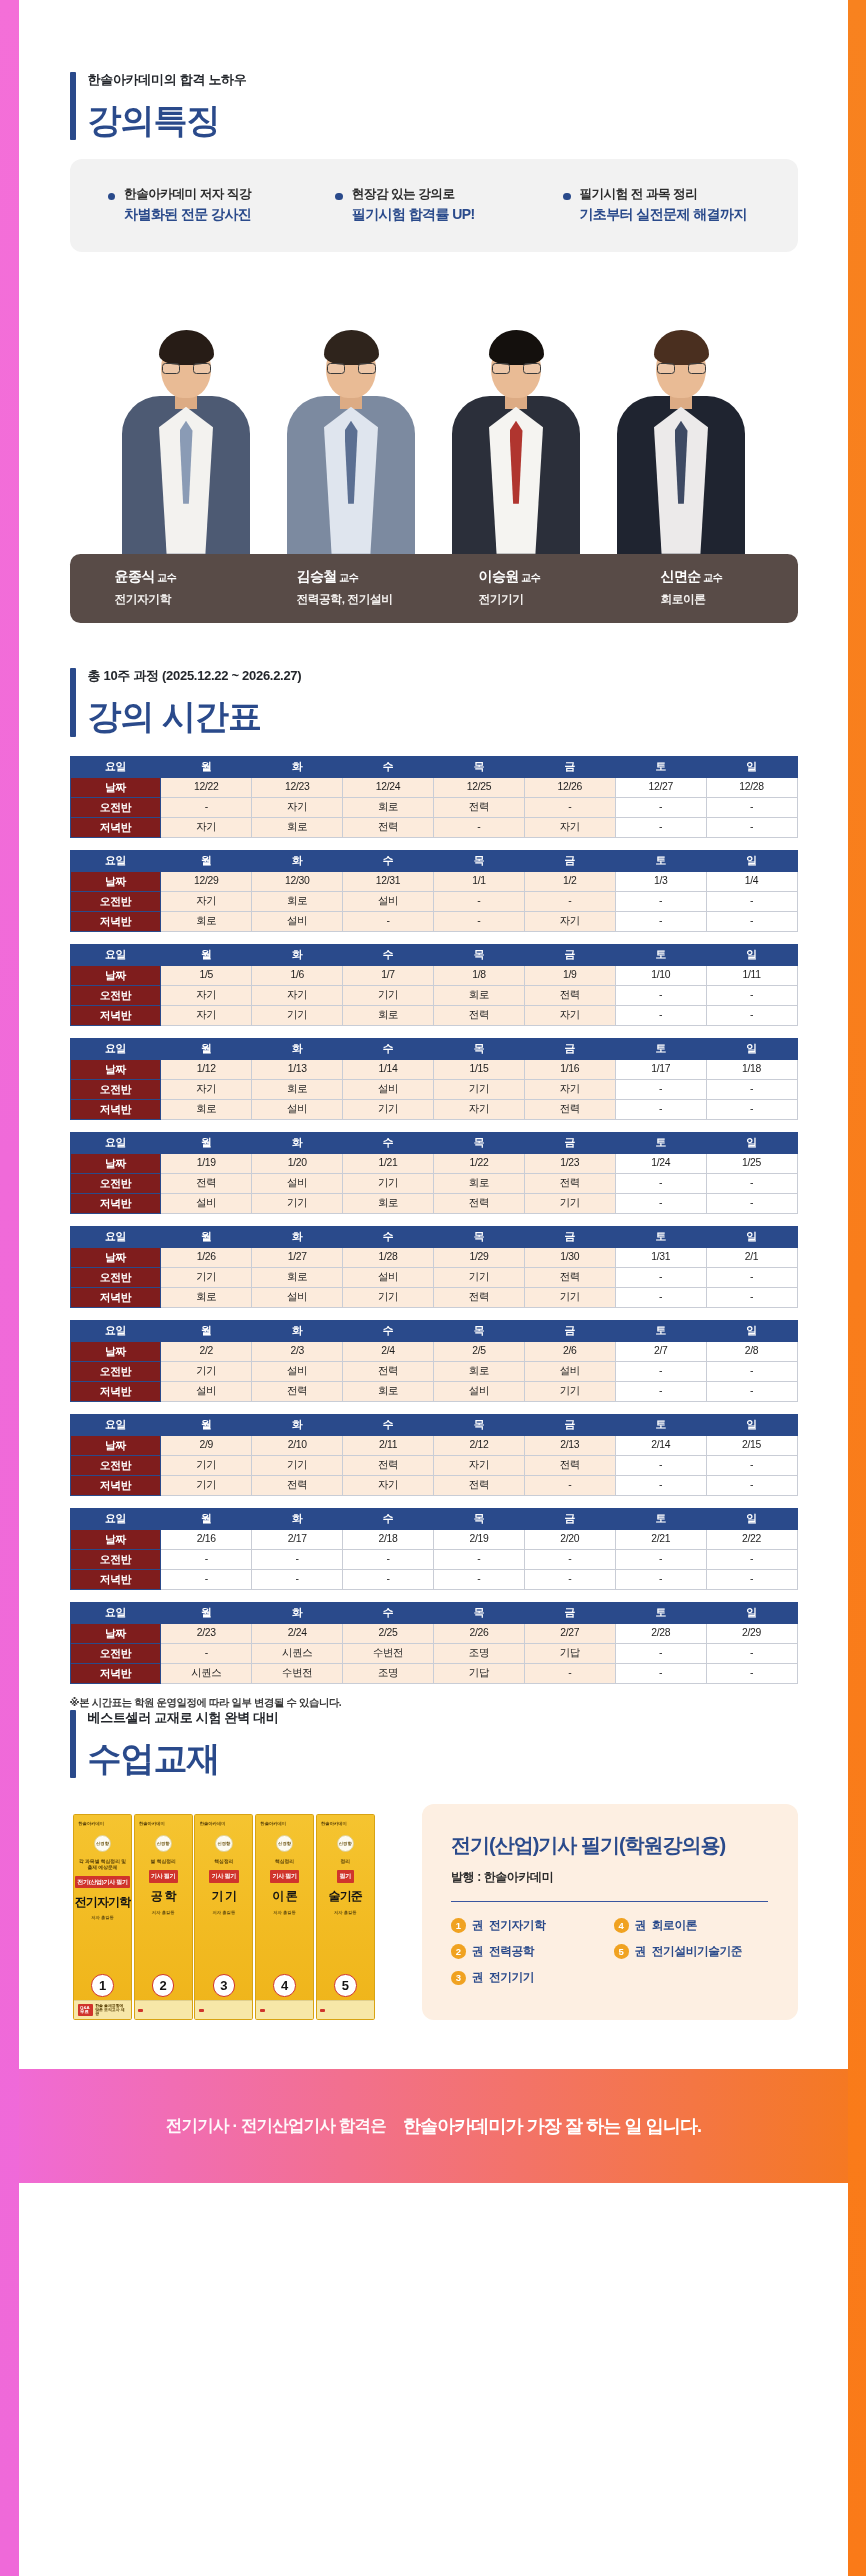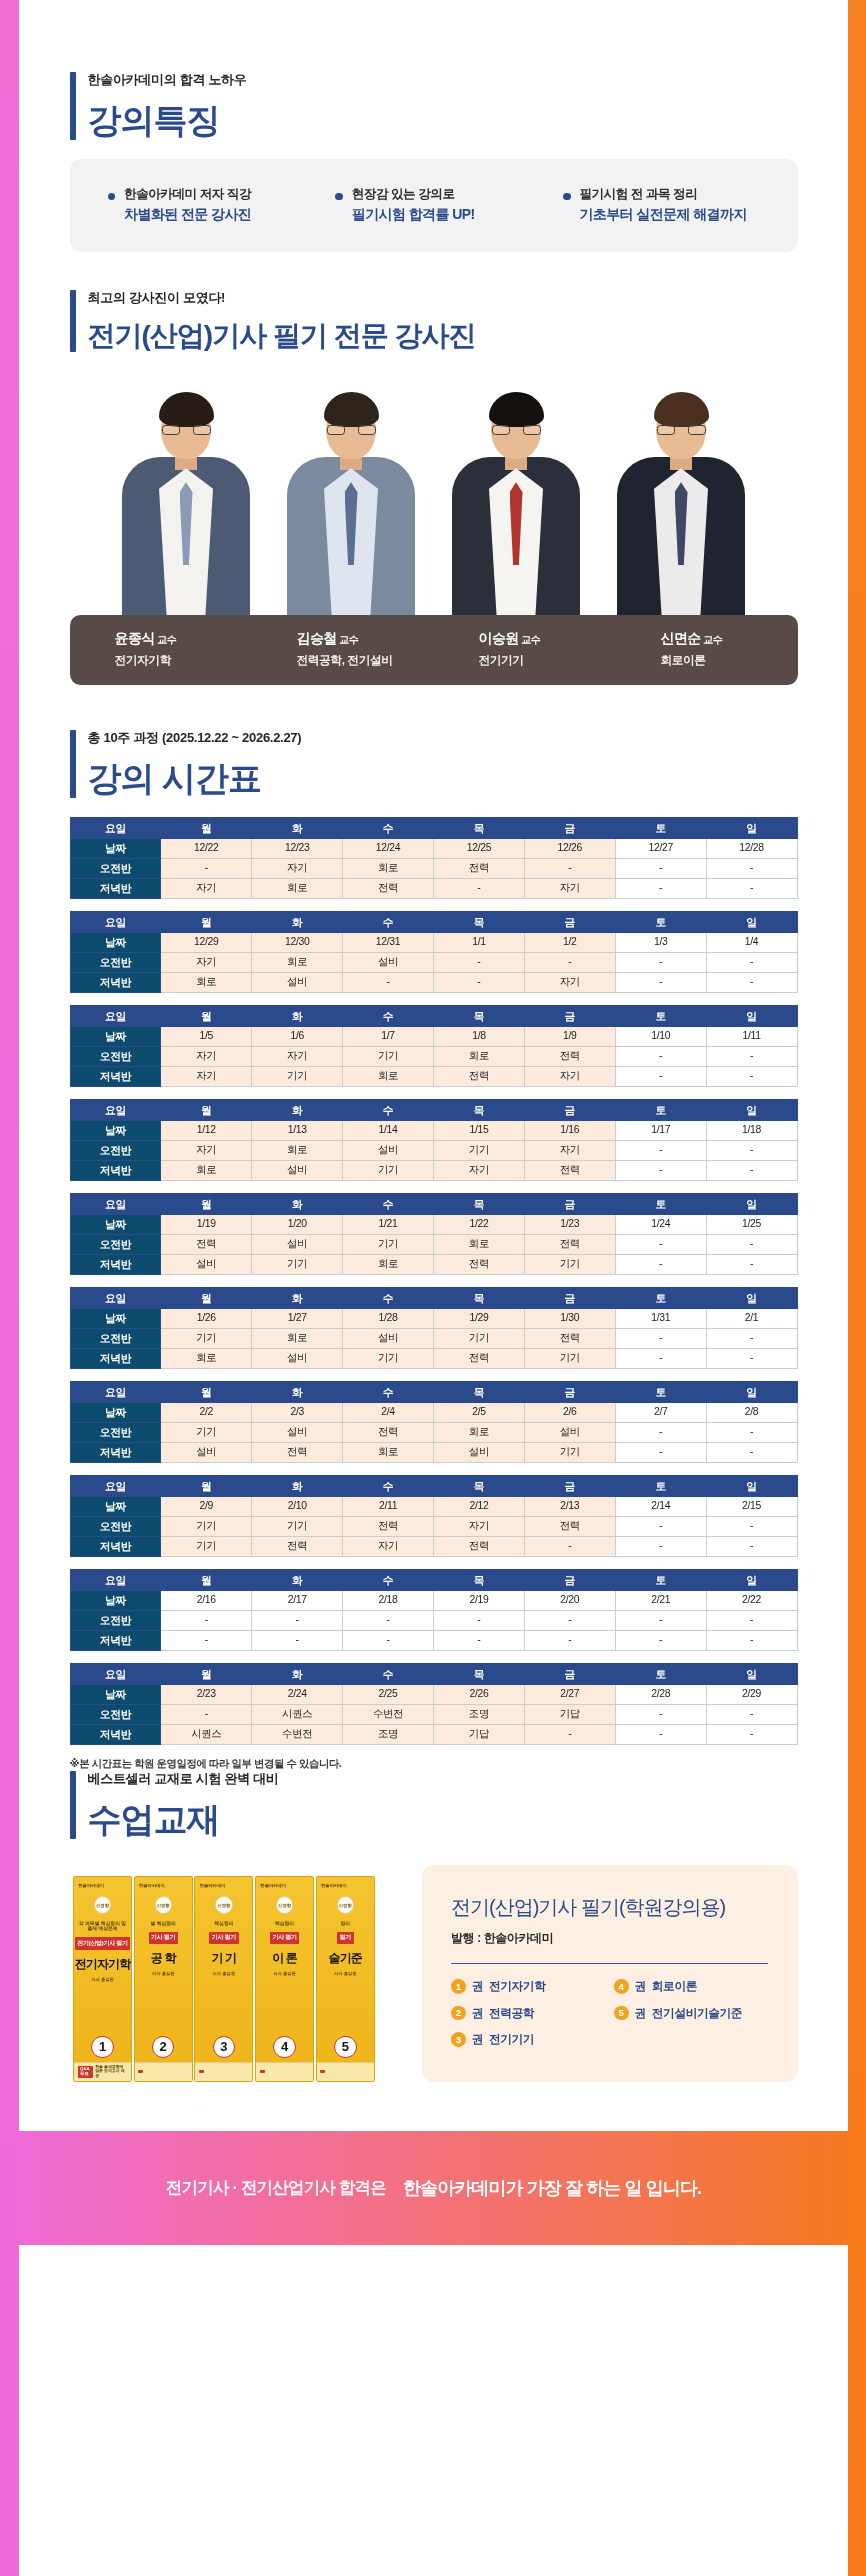--- a/index.html
+++ b/index.html
@@ -223,21 +223,21 @@
   }
   table.sched thead th {
     background: #2a4a8b;
     color: #ffffff;
     font-weight: 700;
     border-color: #2a4a8b;
     height: 21px;
     font-size: 10.8px;
   }
   table.sched tbody th.rowhead {
-    background: #0c4a6e;
+    background: #7f1d1d;
     color: #ffffff;
     font-weight: 700;
     border-color: #2a4a8b;
     font-size: 10.8px;
     width: 12.5%;
   }
   table.sched tbody td { background: #ffffff; color: #1d1d1d; font-weight: 500; }
   table.sched tbody td.hl { background: #fcebdc; }
 
   .note {
@@ -333,21 +333,21 @@
   .bk .bk-foot .ftxt { font-size:3.9px;color:#5a4208;font-weight:600;line-height:1.15; }
 
   .book-info {
     flex: 1 1 auto;
     background: #fdefe2;
     border-radius: 12px;
     padding: 29.5px 29.5px 31px 29.5px;
   }
   .book-title {
     font-size: 20px;
-    font-weight: 400;
+    font-weight: 700;
     color: #2a4a8b;
     letter-spacing: -1px;
     line-height: 1.2;
   }
   .book-pub {
     margin-top: 11.3px;
     font-size: 12px;
     color: #2b2b2b;
     font-weight: 600;
     letter-spacing: -0.4px;
@@ -428,24 +428,20 @@
             <div class="f-top">필기시험 전 과목 정리</div>
             <div class="f-bot">기초부터 실전문제 해결까지</div>
           </div>
         </div>
       </div>
     </div>
 
     <div class="inner instructors-wrap">
       <div class="sec-head">
         <div class="sec-bar"></div>
-        <div class="sec-texts">
-          <div class="sec-kicker">최고의 강사진이 모였다!</div>
-          <div class="sec-title lg">전기(산업)기사 필기 전문 강사진</div>
-        </div>
       </div>
 
       <div class="photo-band">
         <div class="person">
           <div class="p-body" style="background:#4d5a73;"></div>
           <div class="p-shirt"></div>
           <div class="p-tie" style="background:#8a9bb5;"></div>
           <div class="p-neck"></div>
           <div class="p-head"></div>
           <div class="p-hair"></div>

